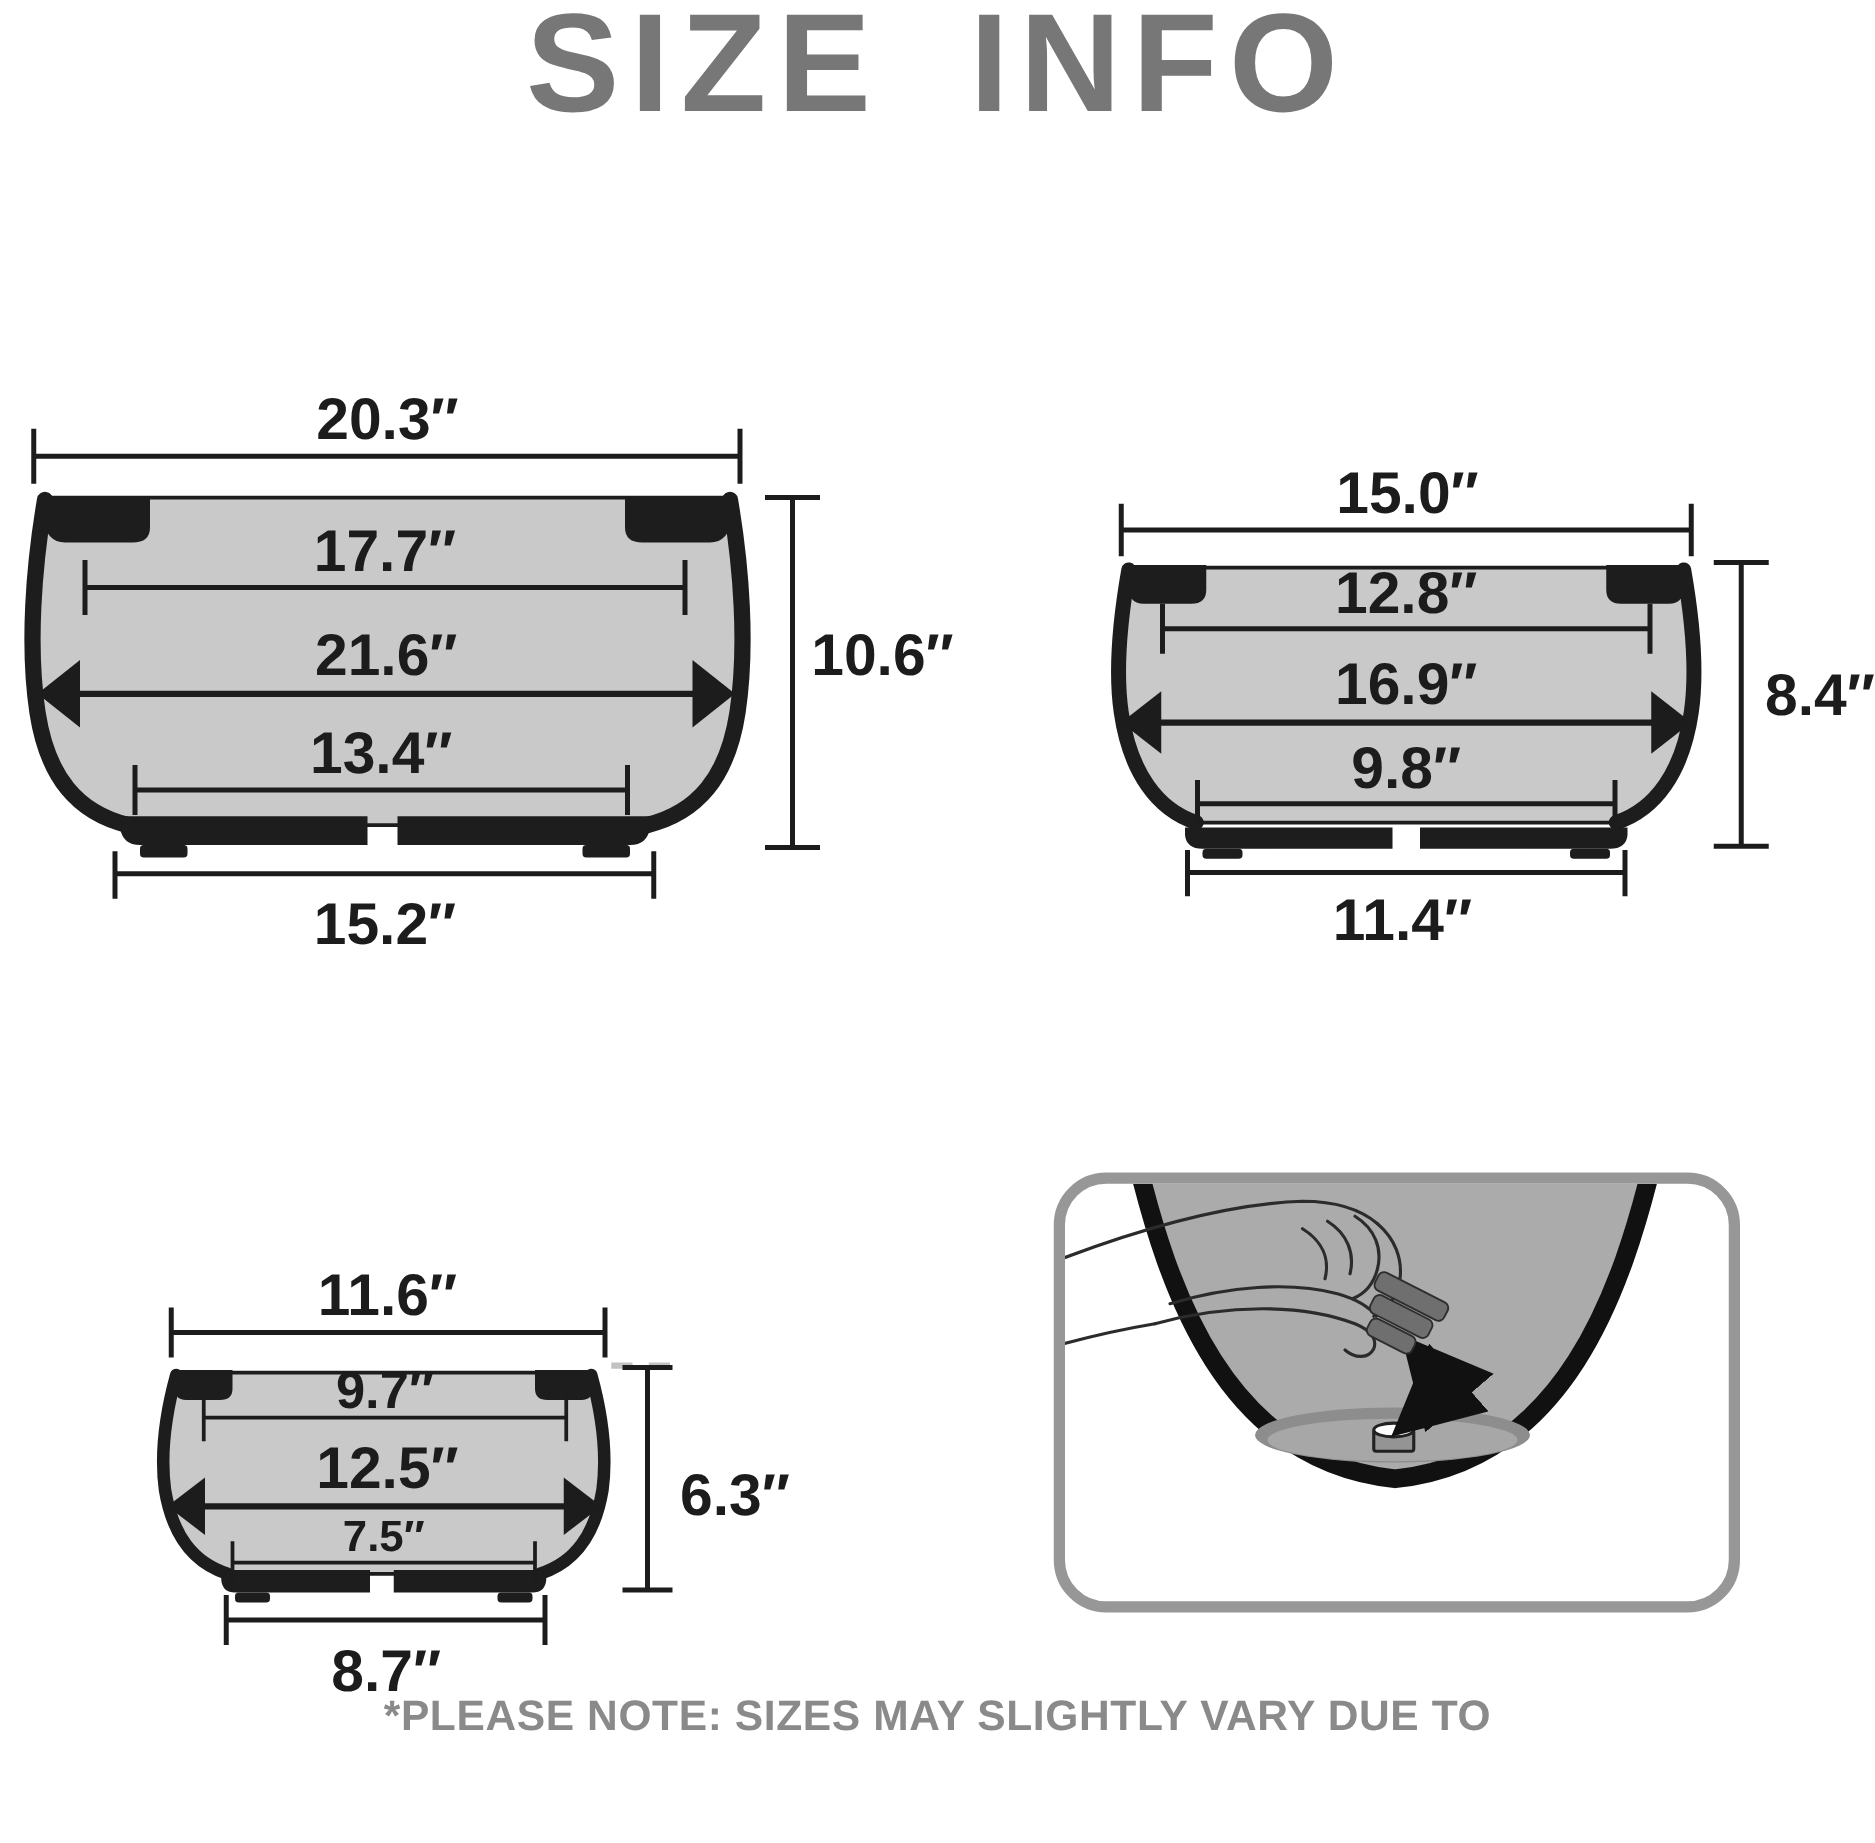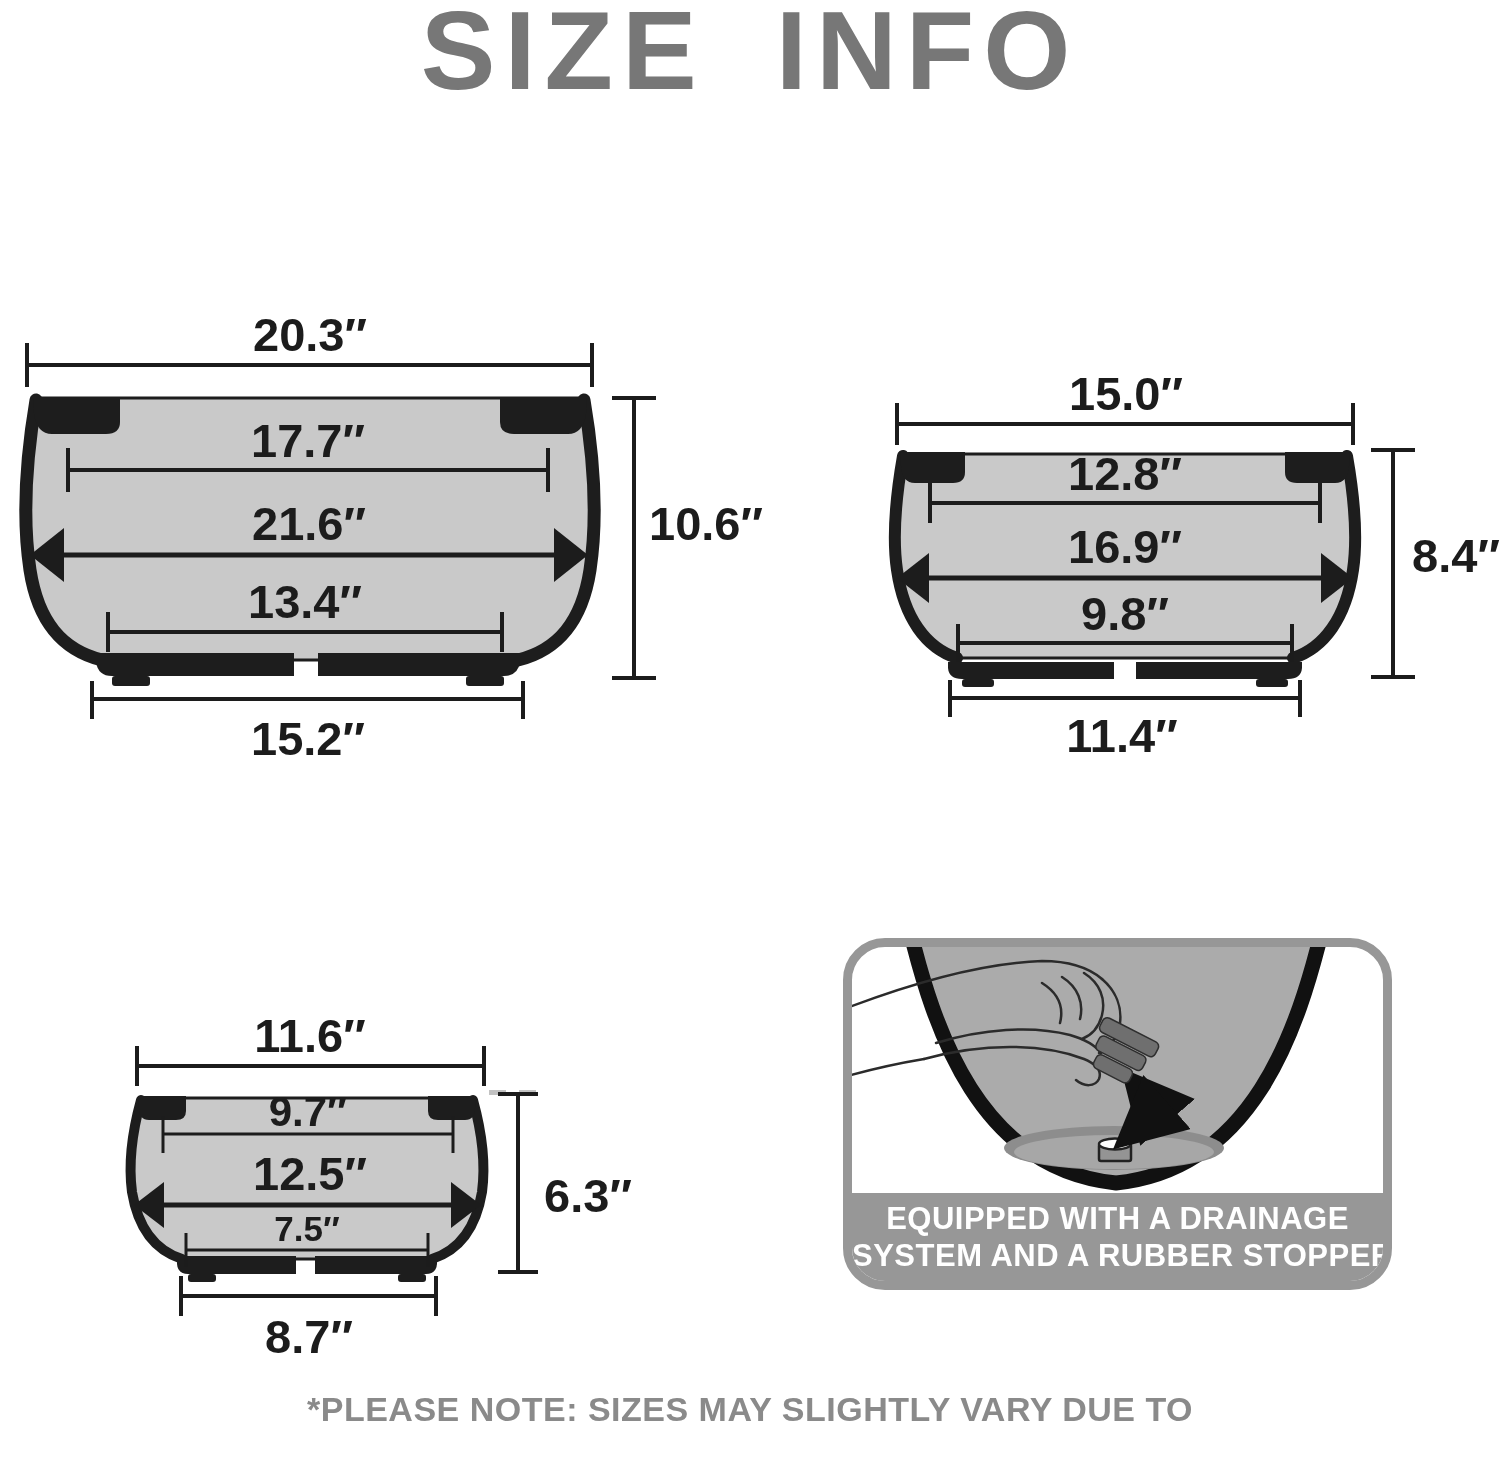--- a/index.html
+++ b/index.html
@@ -29,21 +29,21 @@
     box-sizing:border-box;border:9px solid #979797;border-radius:42px;
     background:#ffffff;overflow:hidden;
   }
   .callout-caption{
     position:absolute;left:0;right:0;bottom:0;height:88px;
     background:#979797;color:#ffffff;text-align:center;
     font-weight:700;font-size:31px;line-height:37px;letter-spacing:0.5px;
     padding-top:7px;box-sizing:border-box;white-space:nowrap;
   }
   .footnote{
-    position:absolute;left:0;top:1388px;width:1500px;text-align:center;
+    position:absolute;left:0;top:1352px;width:1500px;text-align:center;
     color:#8a8a8a;font-weight:700;font-size:34px;line-height:43px;
     letter-spacing:0.5px;white-space:nowrap;
   }
 </style>
 </head>
 <body>
 
 <div class="page-title">SIZE INFO</div>
 
 <svg width="1500" height="1474" viewBox="0 0 1500 1474" style="position:absolute;left:0;top:0;">
@@ -236,21 +236,17 @@
       <path d="M 84,96 C 130,82 180,78 218,88 C 232,92 243,98 249,106"></path>
       <path d="M 72,112 C 130,96 190,96 232,112 C 244,117 250,124 247,132 C 243,140 232,140 224,133"></path>
     </g>
 
     <g transform="translate(268,108) rotate(27)" fill="#6f6f6f" stroke="#2e2e2e" stroke-width="1.5">
       <rect x="-31" y="-28" width="62" height="16" rx="5"></rect>
       <rect x="-26" y="-10" width="52" height="16" rx="5"></rect>
       <rect x="-20" y="8" width="40" height="15" rx="5"></rect>
     </g>
   </svg>
-  <div class="callout-caption">
-    <div>EQUIPPED WITH A DRAINAGE</div>
-    <div>SYSTEM AND A RUBBER STOPPER</div>
-  </div>
 </div>
 
 <div class="footnote">
   <div>*PLEASE NOTE: SIZES MAY SLIGHTLY VARY DUE TO</div>
 </div>
 
 </body></html>

